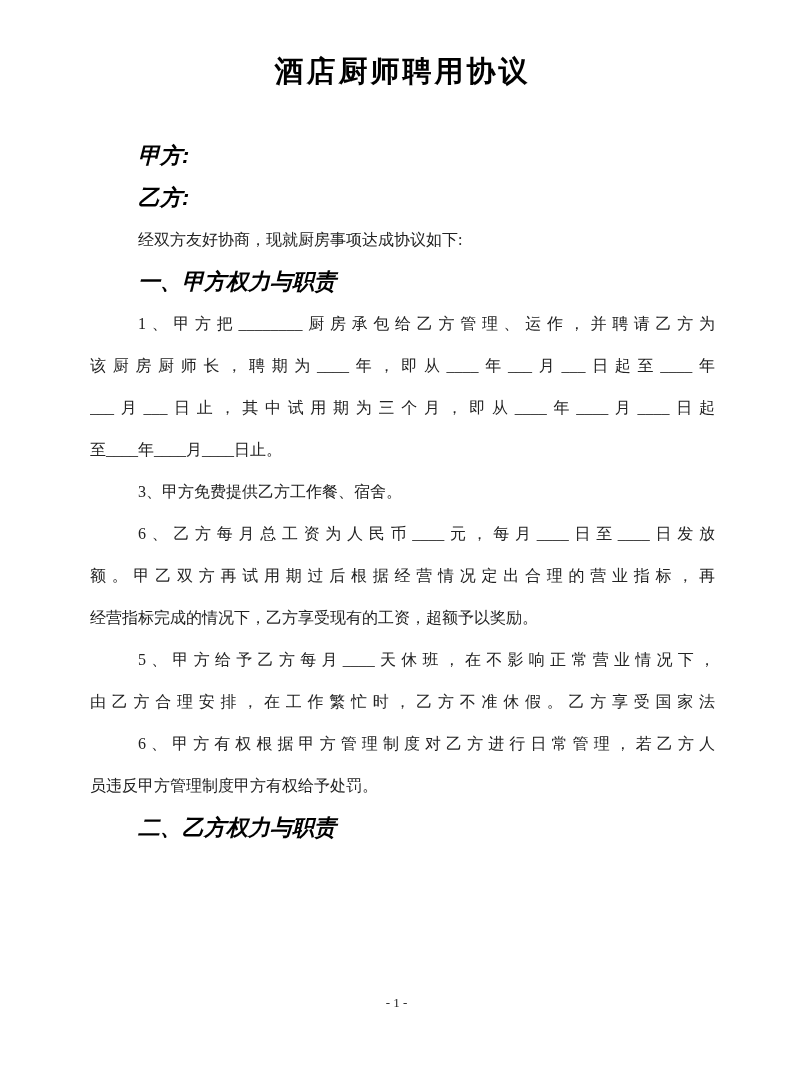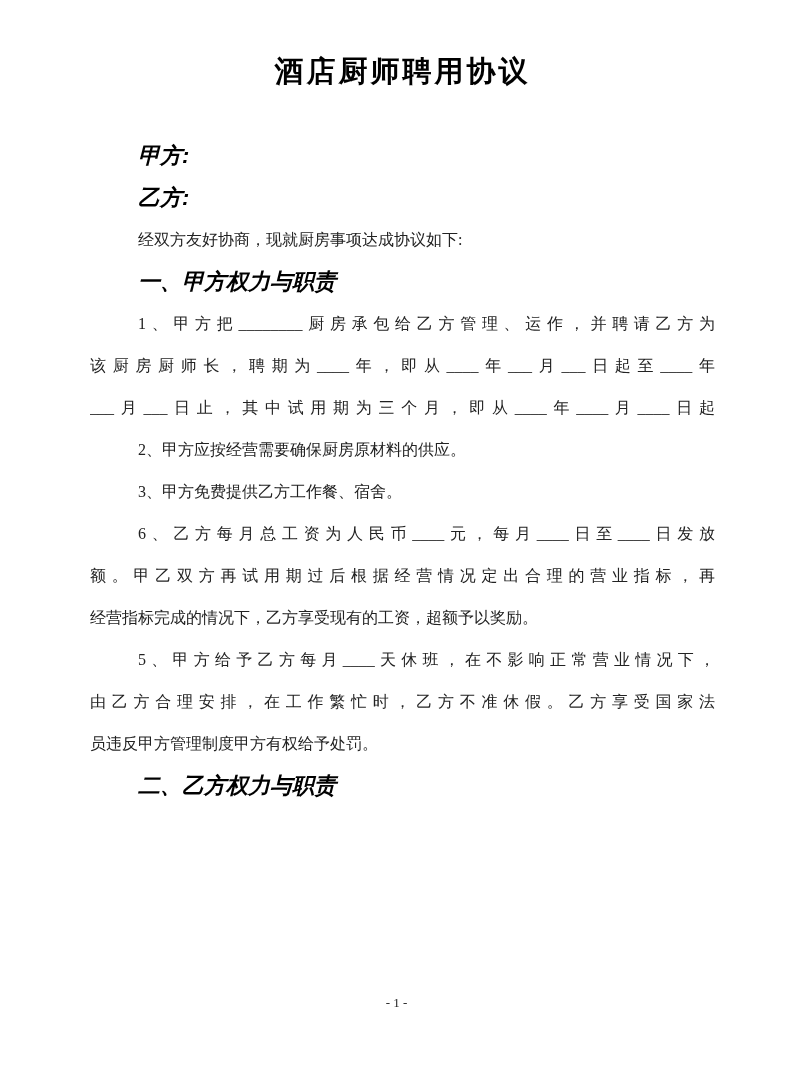--- a/index.html
+++ b/index.html
@@ -76,32 +76,33 @@
 
     <div class="line b indent">乙方:</div>
 
     <div class="line body-text indent nw">经双方友好协商，现就厨房事项达成协议如下:</div>
 
     <div class="line b indent">一、甲方权力与职责</div>
 
     <div class="line body-text indent just">1、甲方把________厨房承包给乙方管理、运作，并聘请乙方为</div>
     <div class="line body-text just">该厨房厨师长，聘期为____年，即从____年___月___日起至____年</div>
     <div class="line body-text just">___月___日止，其中试用期为三个月，即从____年____月____日起</div>
+    <div class="line body-text nw">至____年____月____日止。</div>
 
-    <div class="line body-text indent nw">2、甲方应按经营需要确保厨房原材料的供应。</div>
 
     <div class="line body-text indent nw">3、甲方免费提供乙方工作餐、宿舍。</div>
 
     <div class="line body-text indent just">6、乙方每月总工资为人民币____元，每月____日至____日发放</div>
     <div class="line body-text just">额。甲乙双方再试用期过后根据经营情况定出合理的营业指标，再</div>
     <div class="line body-text nw">经营指标完成的情况下，乙方享受现有的工资，超额予以奖励。</div>
 
     <div class="line body-text indent just">5、甲方给予乙方每月____天休班，在不影响正常营业情况下，</div>
     <div class="line body-text just">由乙方合理安排，在工作繁忙时，乙方不准休假。乙方享受国家法</div>
 
+    <div class="line body-text indent just">6、甲方有权根据甲方管理制度对乙方进行日常管理，若乙方人</div>
     <div class="line body-text nw">员违反甲方管理制度甲方有权给予处罚。</div>
 
     <div class="line b indent">二、乙方权力与职责</div>
 
   </div>
 
   <div class="doc-footer">- 1 -</div>
 
 </div>
 

